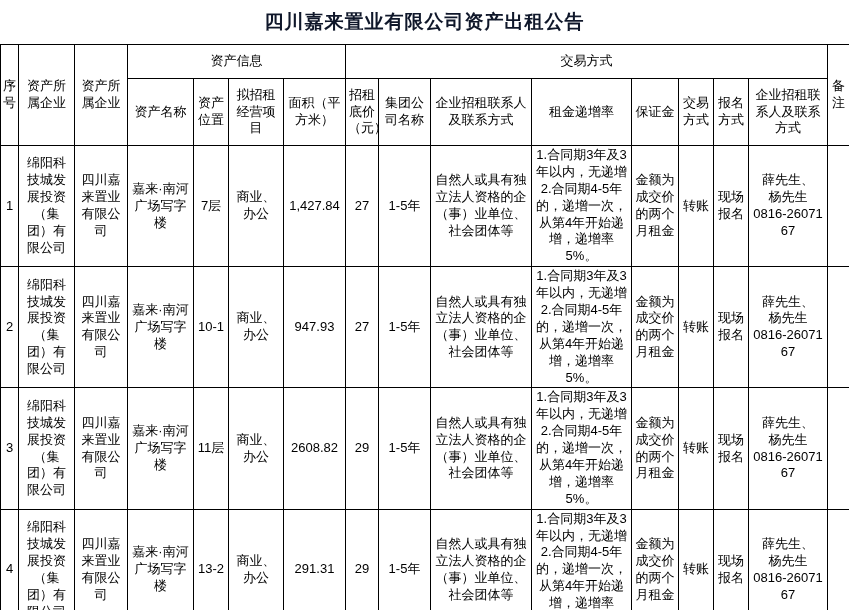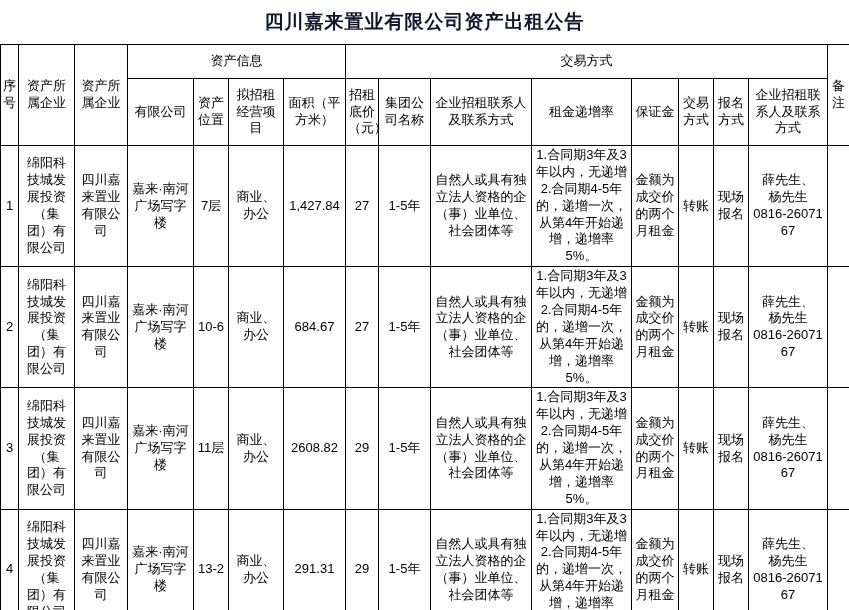--- a/index.html
+++ b/index.html
@@ -70,21 +70,21 @@
     <thead>
       <tr class="hrow1">
         <th rowspan="2" class="tight">序号</th>
         <th rowspan="2">资产所属企业</th>
         <th rowspan="2">资产所属企业</th>
         <th colspan="4">资产信息</th>
         <th colspan="8">交易方式</th>
         <th rowspan="2" class="tight">备注</th>
       </tr>
       <tr class="hrow2">
-        <th>有限公司</th>
+        <th>资产名称</th>
         <th>资产位置</th>
         <th>拟招租经营项目</th>
         <th>面积（平方米）</th>
         <th>招租底价（元）</th>
         <th>集团公司名称</th>
         <th>企业招租联系人及联系方式</th>
         <th>租金递增率</th>
         <th>保证金</th>
         <th>交易方式</th>
         <th>报名方式</th>
@@ -112,23 +112,23 @@
         <td class="pre">薛先生、
 杨先生
 0816-2607167</td>
         <td class="tight"></td>
       </tr>
       <tr class="drow">
         <td class="tight">2</td>
         <td>绵阳科技城发展投资（集团）有限公司</td>
         <td>四川嘉来置业有限公司</td>
         <td>嘉来·南河广场写字楼</td>
-        <td class="nw">10-6</td>
+        <td class="nw">10-1</td>
         <td>商业、办公</td>
-        <td class="nw">684.67</td>
+        <td class="nw">947.93</td>
         <td class="nw">27</td>
         <td class="nw">1-5年</td>
         <td class="tl">自然人或具有独立法人资格的企（事）业单位、社会团体等</td>
         <td class="tl pre">1.合同期3年及3年以内，无递增
 2.合同期4-5年的，递增一次，从第4年开始递增，递增率5%。</td>
         <td>金额为成交价的两个月租金</td>
         <td class="nw">转账</td>
         <td>现场报名</td>
         <td class="pre">薛先生、
 杨先生

